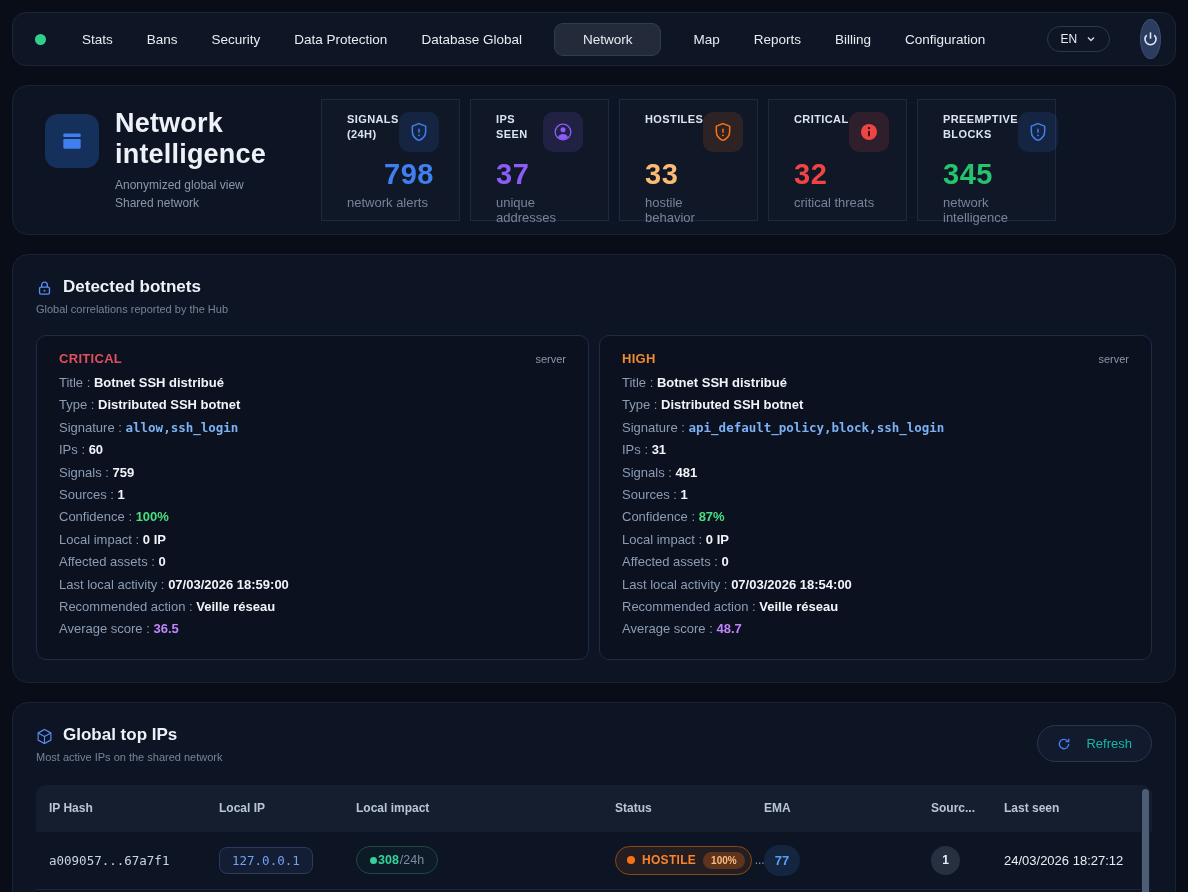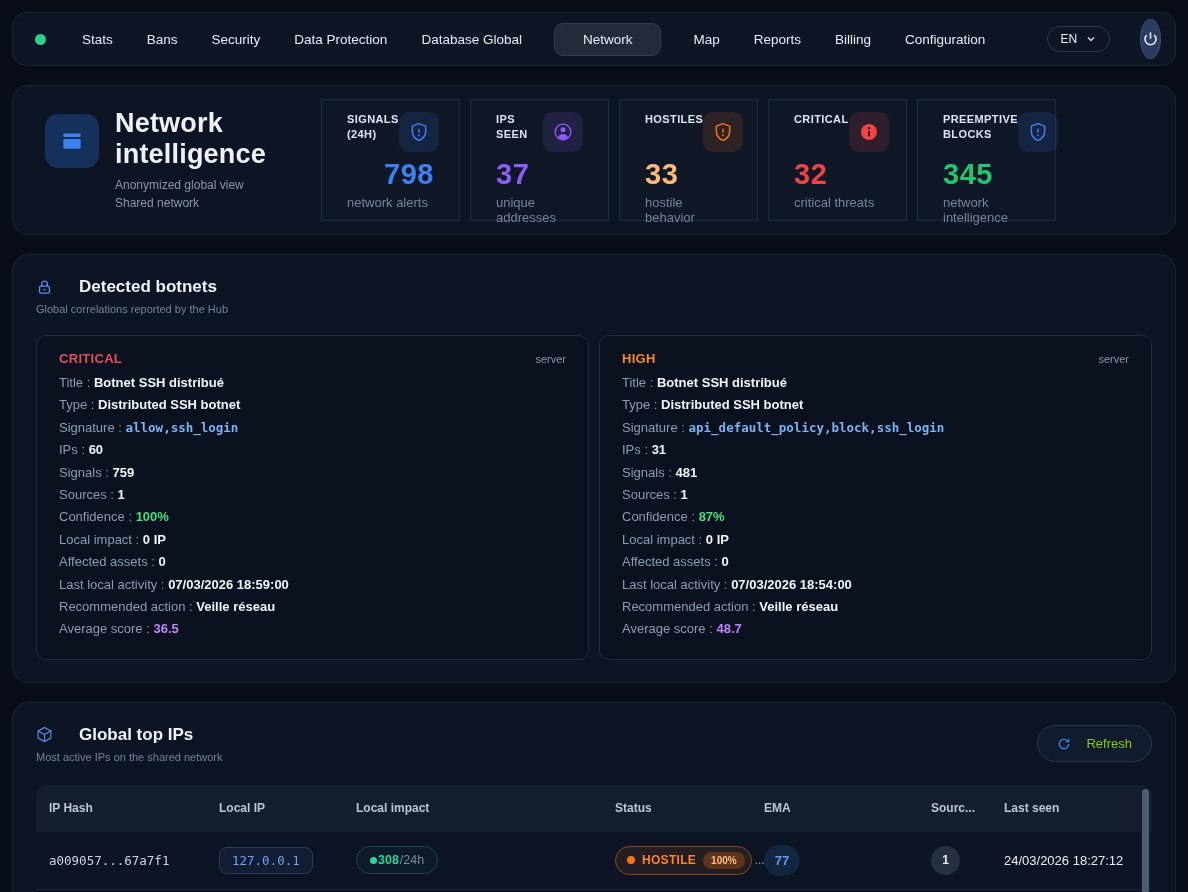--- a/index.html
+++ b/index.html
@@ -63,21 +63,21 @@
   .c1 .stat-value { color:#8b5cf6; }
   .c2 .chip { background:rgba(249,115,22,.13); color:#f97316; }
   .c2 .stat-value { color:#fdba74; }
   .c3 .chip { background:rgba(239,68,68,.14); color:#ef4444; }
   .c3 .stat-value { color:#ef4444; }
   .c4 .chip { background:rgba(63,127,240,.13); color:#3f7ff0; }
   .c4 .stat-value { color:#27c46f; }
 
   
   .section { padding:22px 23px; }
-  .sec-title { display:flex; align-items:center; gap:26px; font-size:17px; font-weight:bold; color:#eef2f8; }
+  .sec-title { display:flex; align-items:flex-end; gap:10px; font-size:17px; font-weight:bold; color:#eef2f8; }
   .sec-title svg { width:17px; height:17px; color:#5b8ef0; }
   .sec-sub { font-size:11px; color:#76839a; margin-top:6px; }
 
   
   .bot-cards { display:flex; gap:10px; margin-top:20px; }
   .bot-card {
     flex:1; background:#0b111e; border:1px solid #202c44; border-radius:10px; padding:15px 22px 18px 22px;
   }
   .bot-head { display:flex; justify-content:space-between; align-items:center; margin-bottom:6px; }
   .severity { font-size:13px; font-weight:bold; letter-spacing:.3px; }
@@ -88,21 +88,21 @@
   .flabel { color:#8b9cb5; }
   .fvalue { color:#f1f5fa; font-weight:bold; }
   .mono-val .fvalue { font-family:"DejaVu Sans Mono", monospace; color:#7cb1f4; font-size:12.5px; }
   .green-val .fvalue { color:#4ade80; }
   .purple-val .fvalue { color:#c084fc; }
 
   
   .tips-head { display:flex; justify-content:space-between; align-items:center; }
   .refresh-btn {
     display:flex; align-items:center; gap:15px; background:#121b2d; border:1px solid #27364f;
-    border-radius:999px; padding:10px 19px; color:#84cc16; font-size:13px; cursor:pointer;
+    border-radius:999px; padding:10px 19px; color:#14b8a6; font-size:13px; cursor:pointer;
   }
   .refresh-btn svg { width:14px; height:14px; color:#3f7ff0; }
 
   .table { margin-top:22px; position:relative; }
   .trow {
     display:grid; grid-template-columns:170px 137px 259px 149px 167px 73px 1fr;
     align-items:center; padding:0 13px;
   }
   .thead { background:#151e2f; height:47px; border-radius:10px 10px 0 0; }
   .th { font-size:12px; font-weight:bold; color:#b9c4d4; }

